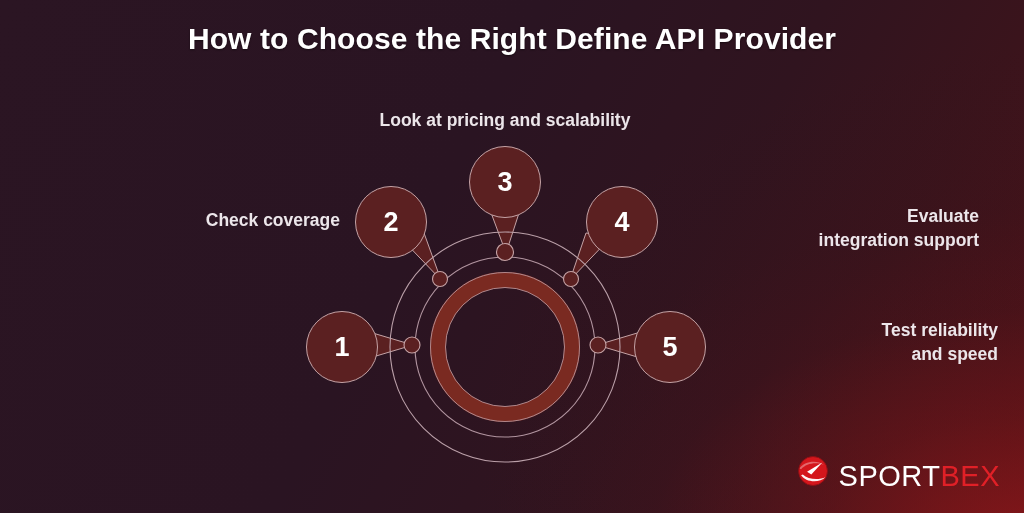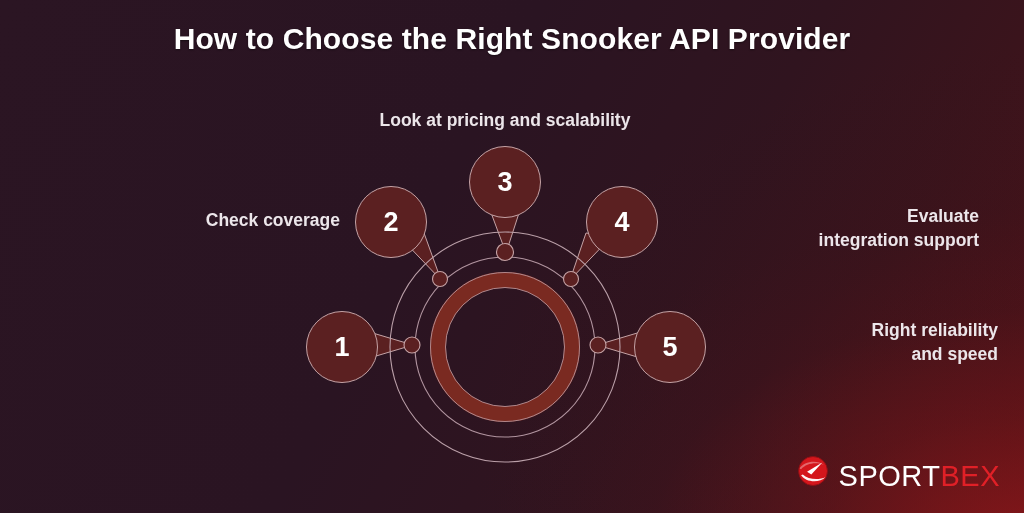--- a/index.html
+++ b/index.html
@@ -94,21 +94,21 @@
     margin-top: 11px;
   }
   .logo-sport { color: #ffffff; }
   .logo-bex   { color: #e02027; }
 </style>
 </head>
 <body>
 
 <div id="stage">
 
-  <div id="title">How to Choose the Right Snooker API Provider</div>
+  <div id="title">How to Choose the Right Define API Provider</div>
 
   <svg id="rings" viewBox="0 0 1024 513">
     <defs>
       <radialGradient id="coreGlow" cx="50%" cy="45%" r="60%">
         <stop offset="0%" stop-color="#4a2030" stop-opacity="0.0"></stop>
         <stop offset="100%" stop-color="#3a1726" stop-opacity="0.0"></stop>
       </radialGradient>
     </defs>
 
     <g>
@@ -159,21 +159,21 @@
   </div>
 
 
   <div class="step-label lbl-right" style="left:70px; top:209px; width:270px;">Check coverage</div>
 
   <div class="step-label lbl-center" style="left:255px; top:109px; width:500px;">Look at pricing and scalability</div>
 
   <div class="step-label lbl-left" style="left:679px; top:205px; width:300px;">Evaluate
 integration support</div>
 
-  <div class="step-label lbl-left" style="left:728px; top:319px; width:270px;">Right reliability
+  <div class="step-label lbl-left" style="left:728px; top:319px; width:270px;">Test reliability
 and speed</div>
 
   <div id="logo">
     <svg id="logo-mark" viewBox="0 0 40 40">
       <circle cx="20" cy="20" r="17" fill="#d4161c"></circle>
       <path d="M 6 25 C 11 33, 27 35, 35 27 C 27 31, 14 30, 8 24 Z" fill="#ffffff" opacity="0.95"></path>
       <path d="M 4 17 C 9 9, 24 6, 33 13 C 24 9, 12 11, 6 18 Z" fill="#ffffff" opacity="0.35"></path>
       <path d="M 13 21 L 31 10 L 18 24 Z" fill="#ffffff"></path>
       <circle cx="20" cy="20" r="17" fill="none" stroke="#8e0f14" stroke-width="1"></circle>
     </svg>

